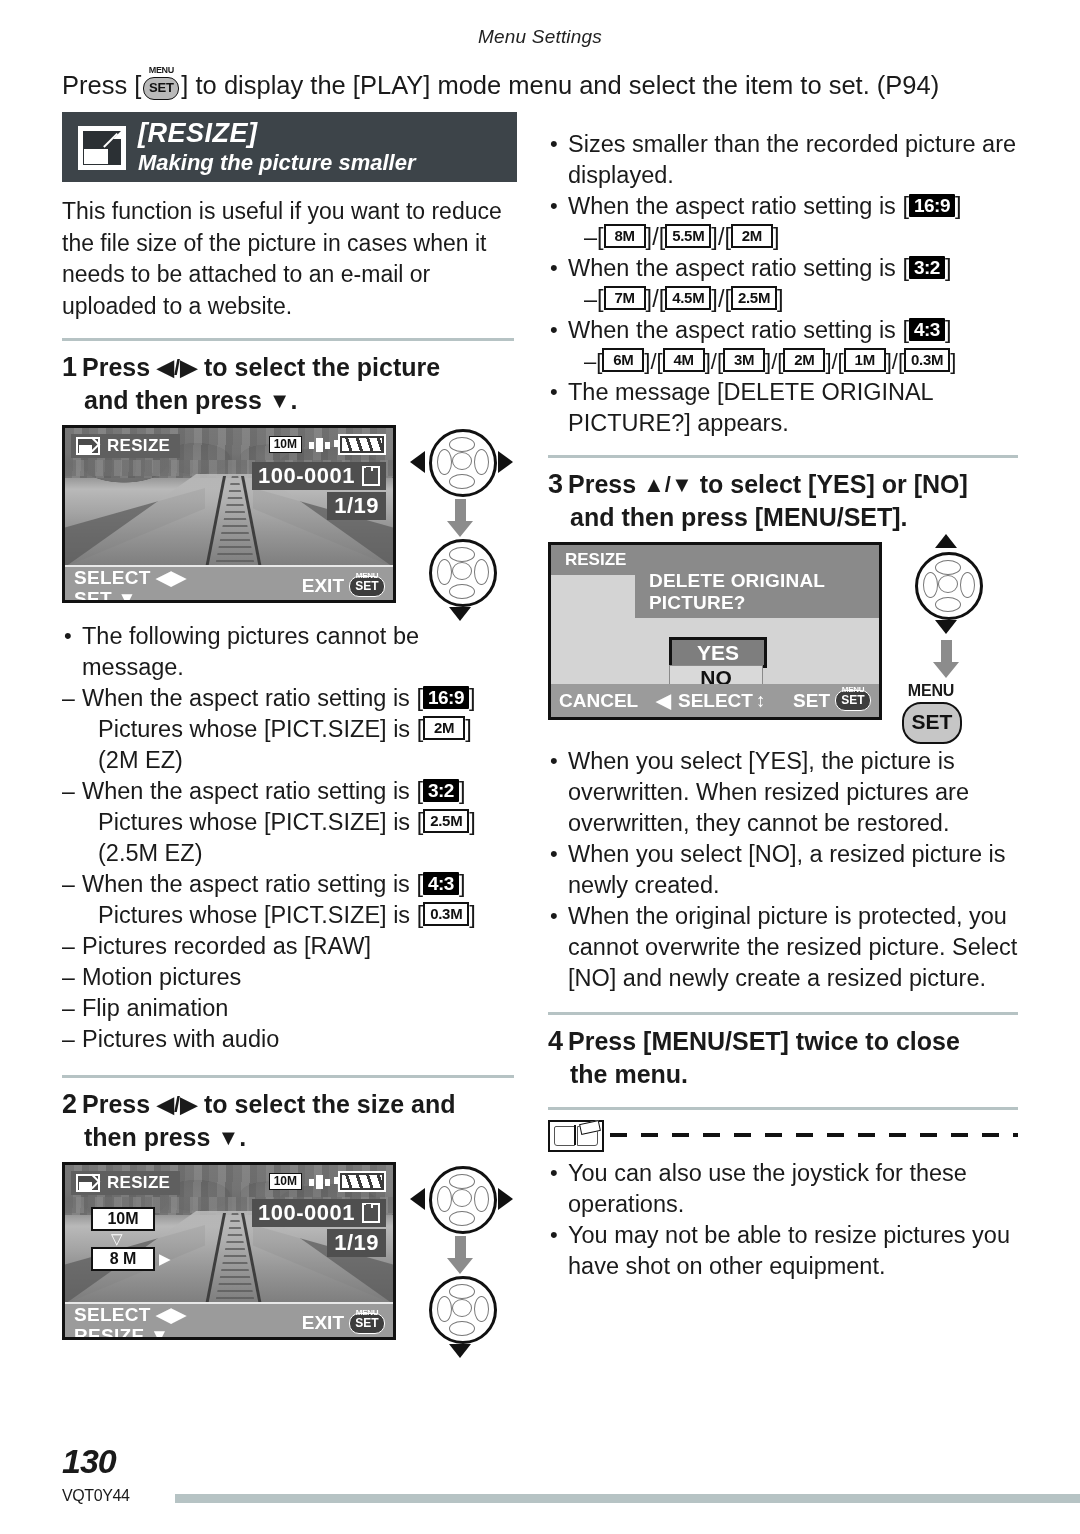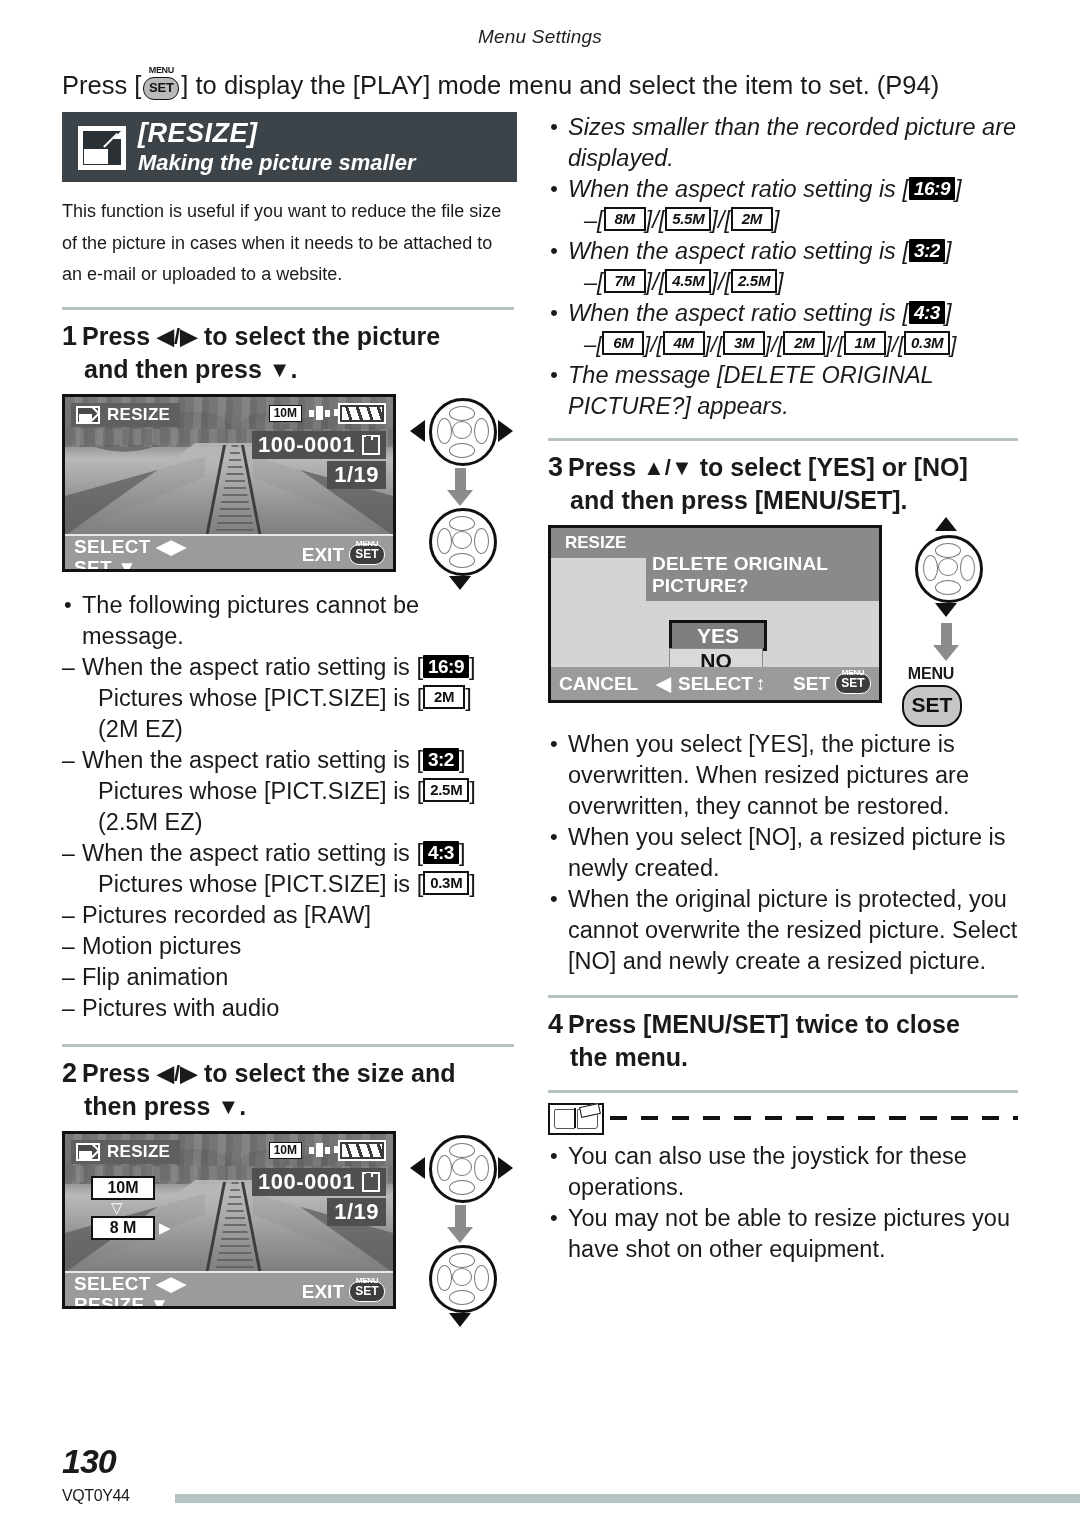--- a/index.html
+++ b/index.html
@@ -68,21 +68,21 @@
   .banner .btitle{
     position:absolute;left:76px;top:6px;font-style:italic;font-weight:bold;
     font-size:27px;letter-spacing:.5px;
   }
   .banner .bsub{
     position:absolute;left:76px;top:38px;font-style:italic;font-weight:bold;
     font-size:22px;
   }
 
   
-  p.body{margin:0;font-size:18px;line-height:31.5px;}
+  p.body{margin:0;font-size:23px;line-height:31.5px;}
 
   
   .rule{height:3px;background:#b6c3c4;margin:16px 0 10px 0;}
   .rule.short{width:452px;}
 
   
   .step{font-size:25px;font-weight:bold;line-height:33px;margin:0 0 8px 0;}
   .step .num{font-size:27px;margin-right:5px;}
   .step .ind{display:block;padding-left:22px;}
 
@@ -251,22 +251,22 @@
   .lcd .sizesel .row2 .rt{color:#fff;font-size:15px;line-height:14px;}
 
   
   .lcd.dlg{background:#d4d4d4;}
   .lcd.dlg .dtop{
     position:absolute;left:0;top:0;width:100%;height:30px;background:#8a8a8a;
     display:flex;align-items:center;gap:8px;padding-left:6px;box-sizing:border-box;
   }
   .lcd.dlg .dbody{position:absolute;left:0;top:30px;right:0;bottom:33px;background:#d4d4d4;}
   .lcd.dlg .msg{
-    position:absolute;left:95px;top:22px;background:#8a8a8a;color:#fff;
-    font-size:19px;font-weight:bold;line-height:22px;padding:3px 6px 4px 6px;
+    position:absolute;left:84px;top:22px;background:#8a8a8a;color:#fff;
+    font-size:19px;font-weight:bold;line-height:22px;padding:3px 6px 4px 14px;
     letter-spacing:.2px;
   }
   .lcd.dlg .yes{
     position:absolute;left:118px;top:92px;width:92px;height:25px;background:#7e7e7e;
     border:3px solid #111;color:#fff;font-size:21px;font-weight:bold;text-align:center;
     line-height:25px;
   }
   .lcd.dlg .no{
     position:absolute;left:118px;top:120px;width:92px;height:23px;background:#d9d9d9;
     border:1.5px solid #8a8a8a;color:#111;font-size:21px;font-weight:bold;text-align:center;
@@ -556,21 +556,21 @@
           </div>
           <span class="tri-d" style="left:39px;top:178px;"></span>
         </div>
       </div>
     </div>
 
   </div>
 
   <div class="col-right">
 
-    <ul class="bl" style="margin-top:0;font-style:italic;">
+    <ul class="bl" style="margin-top:17px;">
       <li>Sizes smaller than the recorded picture are displayed.</li>
       <li><span>When the aspect ratio setting is [</span><span class="ar">16:9</span><span>]</span></li>
       <li class="cont">–[<span class="mbox">8M</span>]/[<span class="mbox">5.5M</span>]/[<span class="mbox">2M</span>]</li>
       <li><span>When the aspect ratio setting is [</span><span class="ar">3:2</span><span>]</span></li>
       <li class="cont">–[<span class="mbox">7M</span>]/[<span class="mbox">4.5M</span>]/[<span class="mbox">2.5M</span>]</li>
       <li><span>When the aspect ratio setting is [</span><span class="ar">4:3</span><span>]</span></li>
       <li class="cont" style="white-space:nowrap;font-size:22px;">–[<span class="mbox">6M</span>]/[<span class="mbox">4M</span>]/[<span class="mbox">3M</span>]/[<span class="mbox">2M</span>]/[<span class="mbox">1M</span>]/[<span class="mbox">0.3M</span>]</li>
       <li>The message [DELETE ORIGINAL PICTURE?] appears.</li>
     </ul>
 

